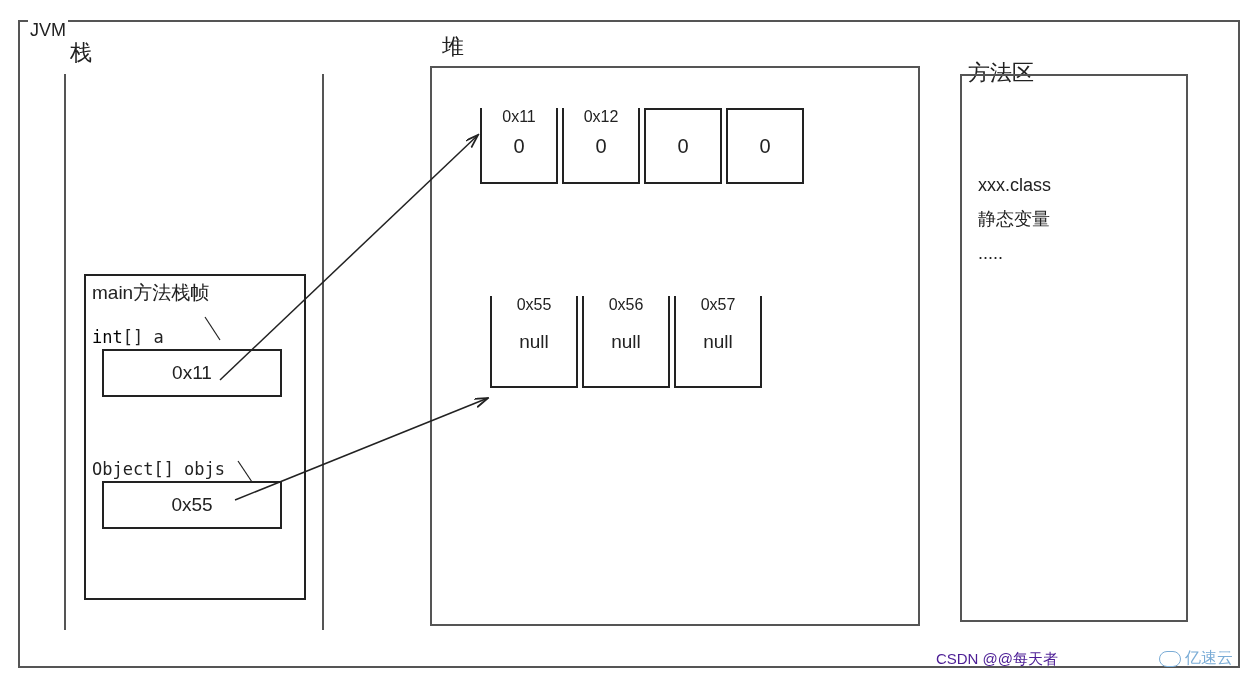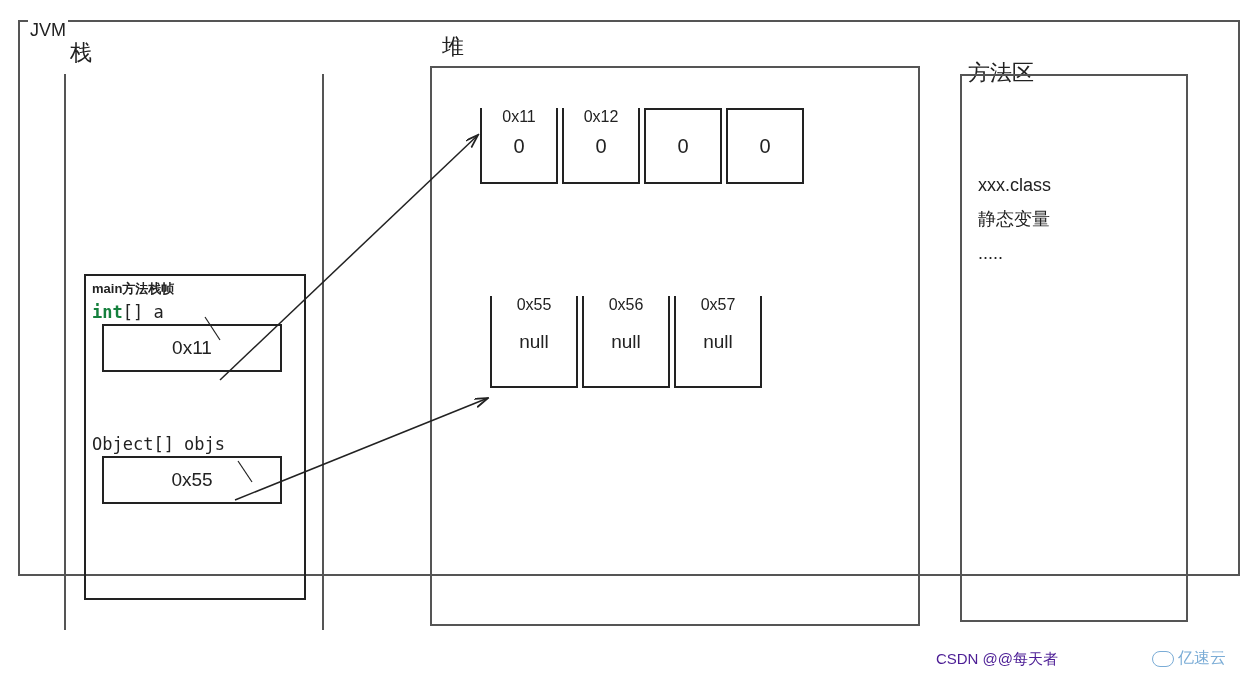--- a/index.html
+++ b/index.html
@@ -10,21 +10,21 @@
       height: 675px;
       position: relative;
       font-size: 18px;
       color: #222;
     }
     .jvm-container {
       position: absolute;
       left: 18px;
       top: 20px;
       width: 1222px;
-      height: 556px;
+      height: 648px;
       border: 2px solid #555;
     }
     .jvm-label {
       position: absolute;
       left: 8px;
       top: -2px;
       background: #fff;
       padding: 0 2px;
       font-size: 18px;
     }
@@ -65,30 +65,29 @@
     .stack-frame {
       position: absolute;
       left: 20px;
       top: 200px;
       width: 222px;
       height: 326px;
       border: 2px solid #222;
       padding: 4px 6px;
     }
     .frame-title {
-      font-size: 13px;
-      margin-bottom: 4px;
-      font-weight: bold;
+      font-size: 19px;
+      margin-bottom: 21px;
     }
     .var-decl {
       font-family: Consolas, monospace;
       font-size: 17px;
       margin-top: 4px;
     }
-    .var-decl .kw { color: #15803d; font-weight: bold; }
+    .var-decl .kw { color: #000000; font-weight: normal; }
     .var-box {
       border: 2px solid #222;
       width: 180px;
       height: 48px;
       margin-top: 2px;
       margin-left: 10px;
       display: flex;
       align-items: center;
       justify-content: center;
       font-size: 19px;
@@ -148,21 +147,21 @@
     }
     .watermark-csdn {
       position: absolute;
       right: 200px;
       bottom: 6px;
       color: #4c1d95;
       font-size: 15px;
     }
     .watermark-ysy {
       position: absolute;
-      right: 32px;
+      right: 25px;
       bottom: 6px;
       color: #7aacd6;
       font-size: 16px;
       display: flex;
       align-items: center;
       gap: 4px;
     }
     .watermark-ysy .cloud {
       width: 22px; height: 16px;
       border: 1.5px solid #7aacd6;

